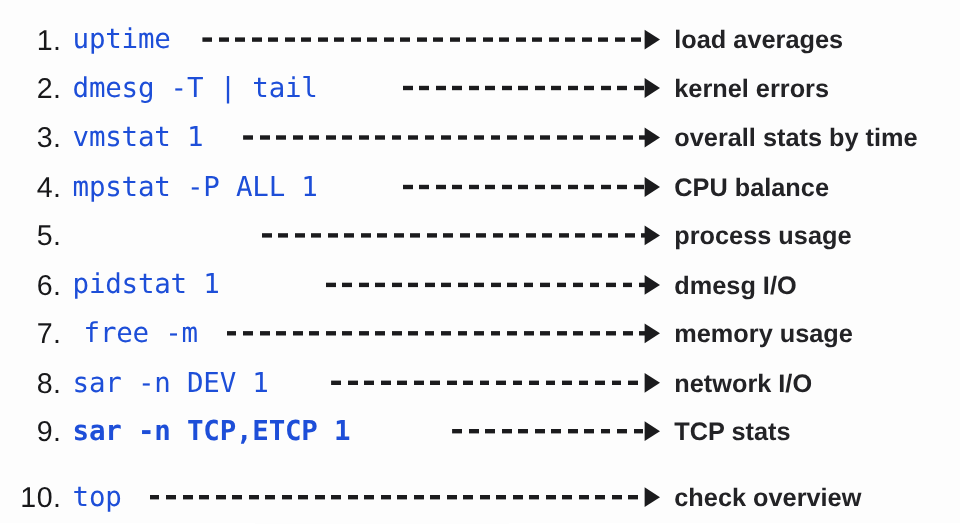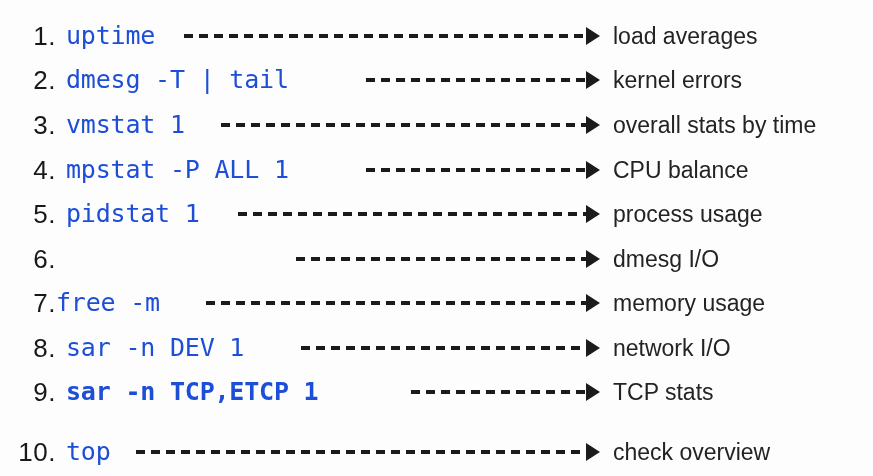--- a/index.html
+++ b/index.html
@@ -90,21 +90,21 @@
 
   
   .label {
     position: absolute;
     left: 613px;
     top: 0;
     height: 44px;
     line-height: 44px;
     font-family: "Liberation Sans", sans-serif;
     font-size: 23px;
-    font-weight: 400;
+    font-weight: 700;
     color: #232326;
     white-space: pre;
   }
 </style>
 </head>
 <body>
 
 <div id="page">
 
 <div class="row" style="top: 14px;">
@@ -138,38 +138,38 @@
       <div class="num">4.</div>
       <div class="cmd" style="left: 66px;">mpstat -P ALL 1</div>
       <div class="connector" style="left: 366px;">
         <div class="dashes"></div>
         <div class="arrowhead"></div>
       </div>
       <div class="label">CPU balance</div>
     </div>
     <div class="row" style="top: 192px;">
       <div class="num">5.</div>
-      <div class="cmd" style="left: 66px;">pidstat 1</div>
+      <div class="cmd" style="left: 66px; margin-top: 44px;">pidstat 1</div>
       <div class="connector" style="left: 238px;">
         <div class="dashes"></div>
         <div class="arrowhead"></div>
       </div>
       <div class="label">process usage</div>
     </div>
     <div class="row" style="top: 237px;">
       <div class="num">6.</div>
       <div class="connector" style="left: 296px;">
         <div class="dashes"></div>
         <div class="arrowhead"></div>
       </div>
       <div class="label">dmesg I/O</div>
     </div>
     <div class="row" style="top: 281px;">
       <div class="num">7.</div>
-      <div class="cmd" style="left: 56px;">free -m</div>
+      <div class="cmd" style="left: 76px;">free -m</div>
       <div class="connector" style="left: 206px;">
         <div class="dashes"></div>
         <div class="arrowhead"></div>
       </div>
       <div class="label">memory usage</div>
     </div>
     <div class="row" style="top: 326px;">
       <div class="num">8.</div>
       <div class="cmd" style="left: 66px;">sar -n DEV 1</div>
       <div class="connector" style="left: 301px;">

